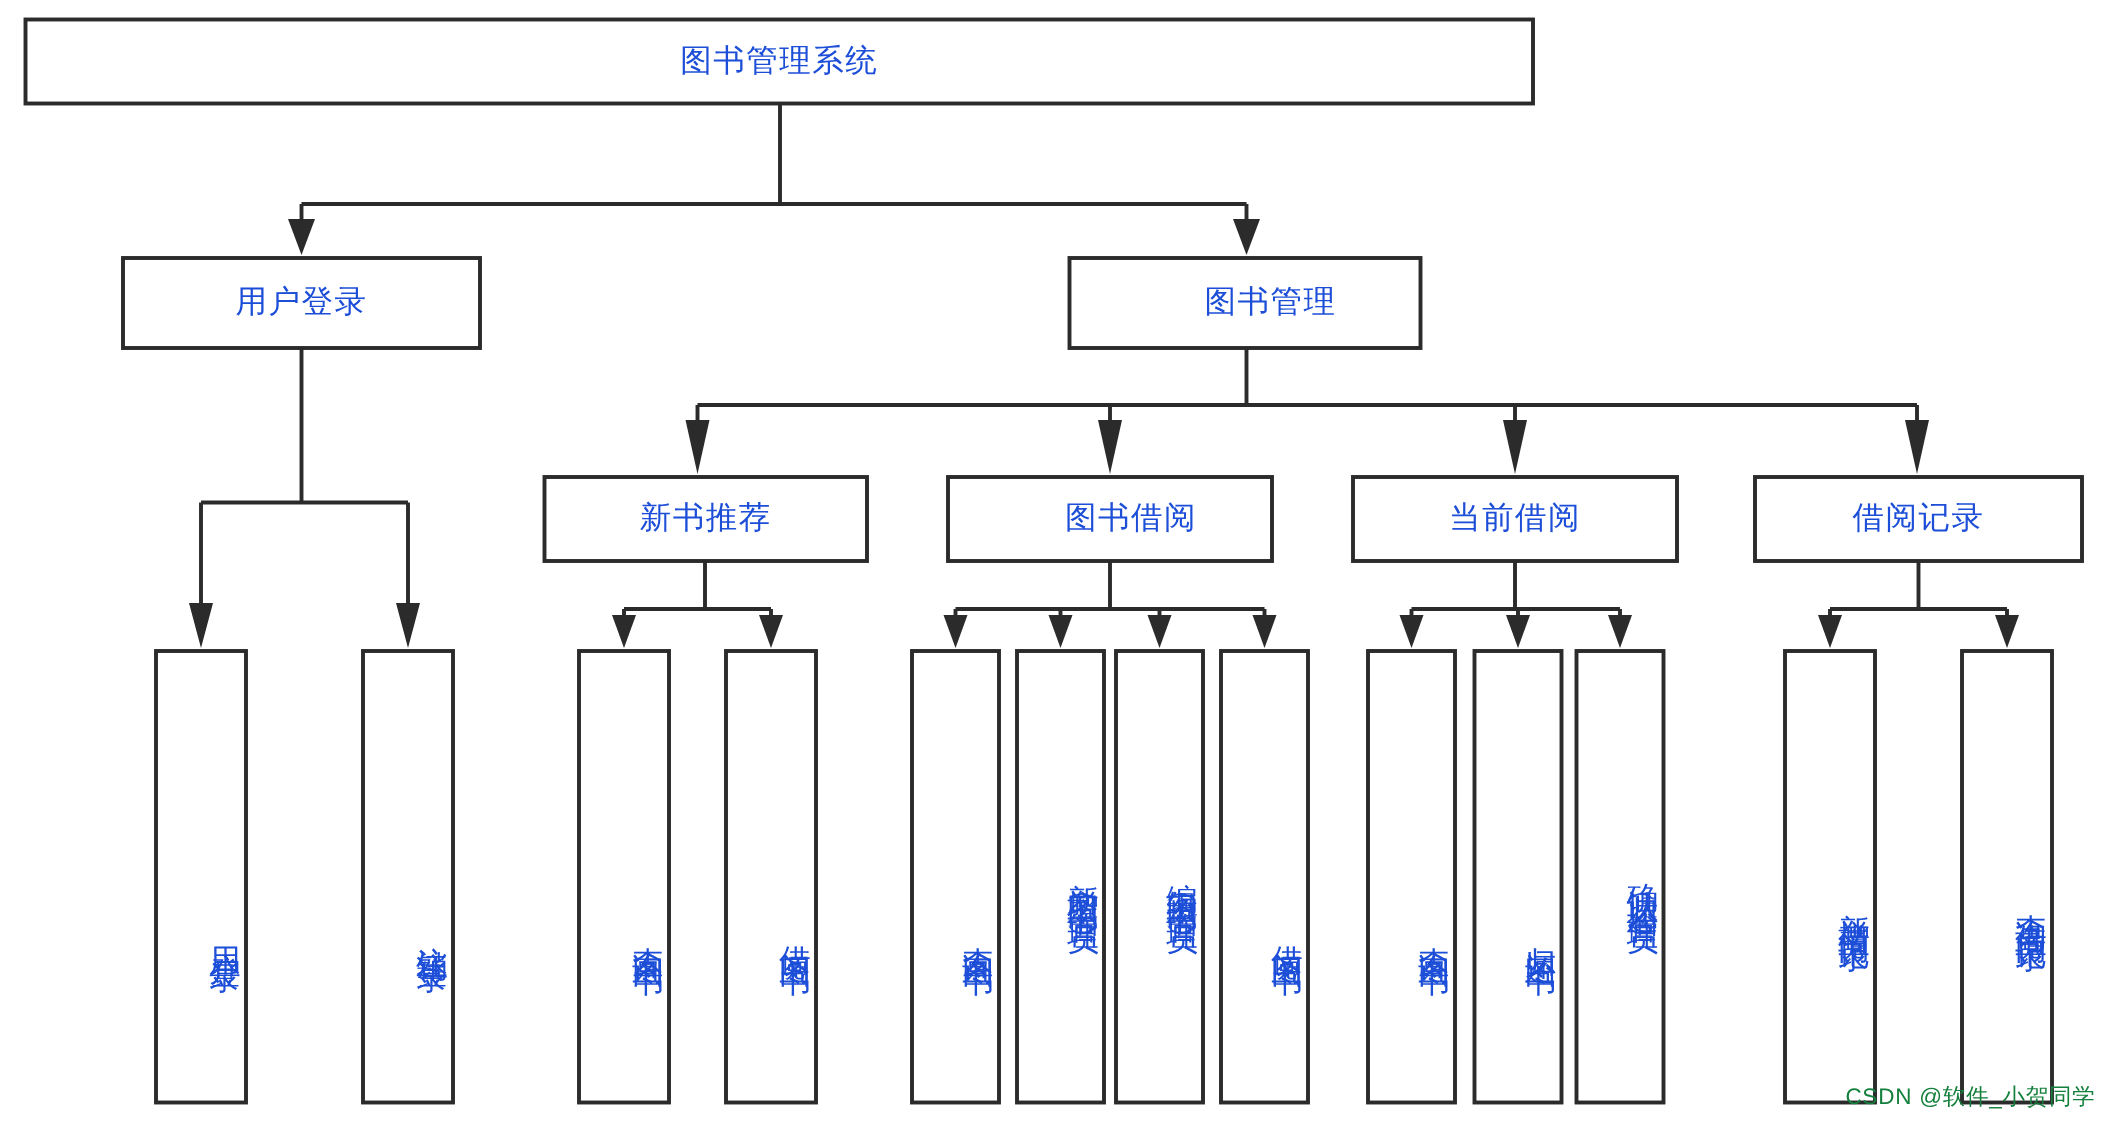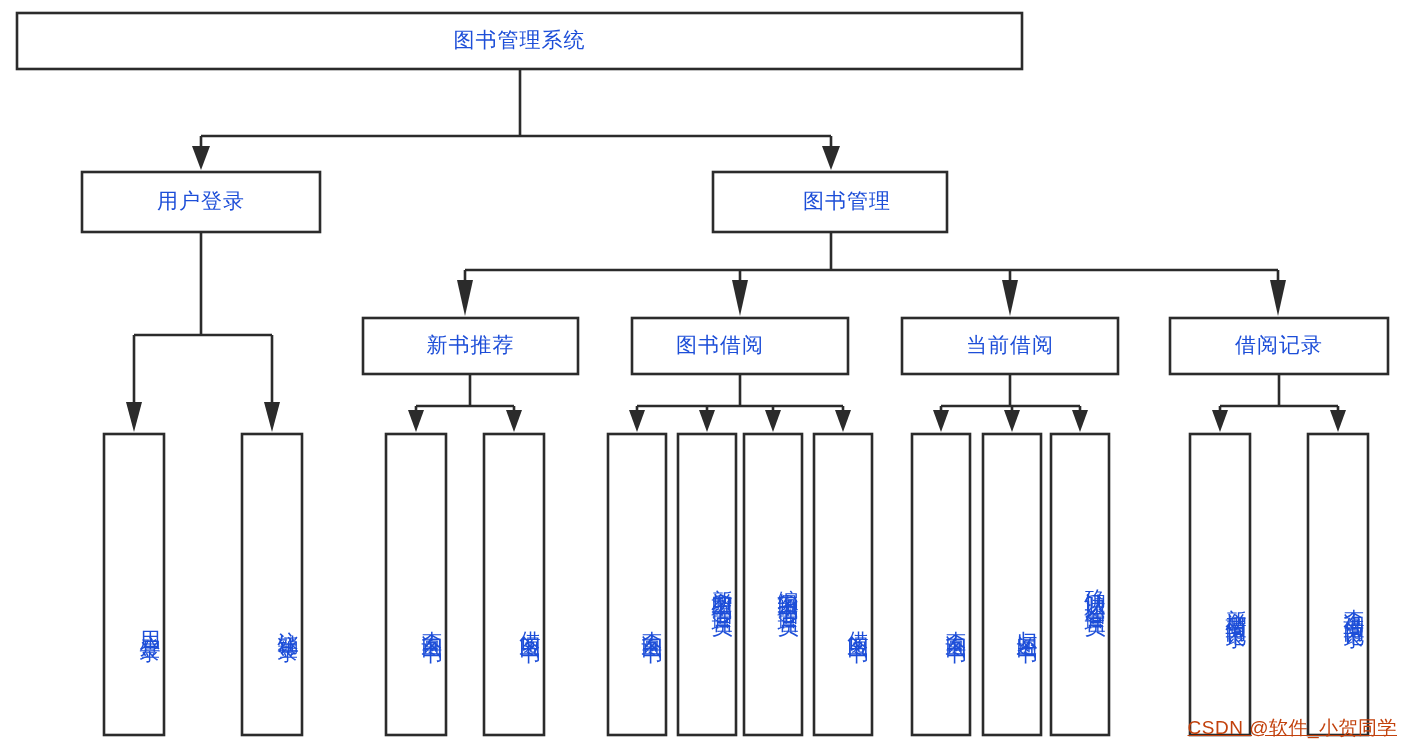--- a/index.html
+++ b/index.html
@@ -64,25 +64,24 @@
     box-sizing: border-box;
   }
   .node-label.vertical.long {
     align-items: flex-start;
     padding-top: 4px;
   }
   .watermark {
     position: absolute;
     right: 8px;
     bottom: 6px;
-    font-size: 19px;
-    color: #c2410c;
+    font-size: 15px;
+    color: #15803d;
     letter-spacing: 0.5px;
     white-space: nowrap;
-    text-decoration: underline;
   }
 </style>
 </head>
 <body>
 
 <div id="diagram-root">
 
   <svg class="canvas" viewBox="0 0 1405 747">
 
     <g>
@@ -182,21 +181,21 @@
     <rect class="node-box" x="1190" y="434" width="60" height="301"></rect>
     <rect class="node-box" x="1308" y="434" width="60" height="301"></rect>
   </svg>
 
   <div class="node-label" style="left:17px; top:13px; width:1005px; height:56px;">图书管理系统</div>
 
   <div class="node-label" style="left:82px; top:172px; width:238px; height:60px;">用户登录</div>
   <div class="node-label" style="left:713px; top:172px; width:268px; height:60px;">图书管理</div>
 
   <div class="node-label" style="left:363px; top:318px; width:215px; height:56px;">新书推荐</div>
-  <div class="node-label" style="left:598px; top:318px; width:244px; height:56px;">图书借阅</div>
+  <div class="node-label" style="left:632px; top:318px; width:244px; height:56px;">图书借阅</div>
   <div class="node-label" style="left:1170px; top:318px; width:218px; height:56px;">借阅记录</div>
   <div class="node-label" style="left:902px; top:318px; width:216px; height:56px;">当前借阅</div>
 
   <div class="node-label vertical" style="left:104px; top:502px; width:60px; height:233px;">用户登录</div>
   <div class="node-label vertical" style="left:242px; top:502px; width:60px; height:233px;">注销登录</div>
   <div class="node-label vertical" style="left:386px; top:502px; width:60px; height:233px;">查询图书</div>
   <div class="node-label vertical" style="left:484px; top:502px; width:60px; height:233px;">借阅图书</div>
   <div class="node-label vertical" style="left:608px; top:502px; width:58px; height:233px;">查询图书</div>
   <div class="node-label vertical long" style="left:678px; top:440px; width:58px; height:295px;">新增图书（管理员）</div>
   <div class="node-label vertical long" style="left:744px; top:440px; width:58px; height:295px;">编辑图书（管理员）</div>

